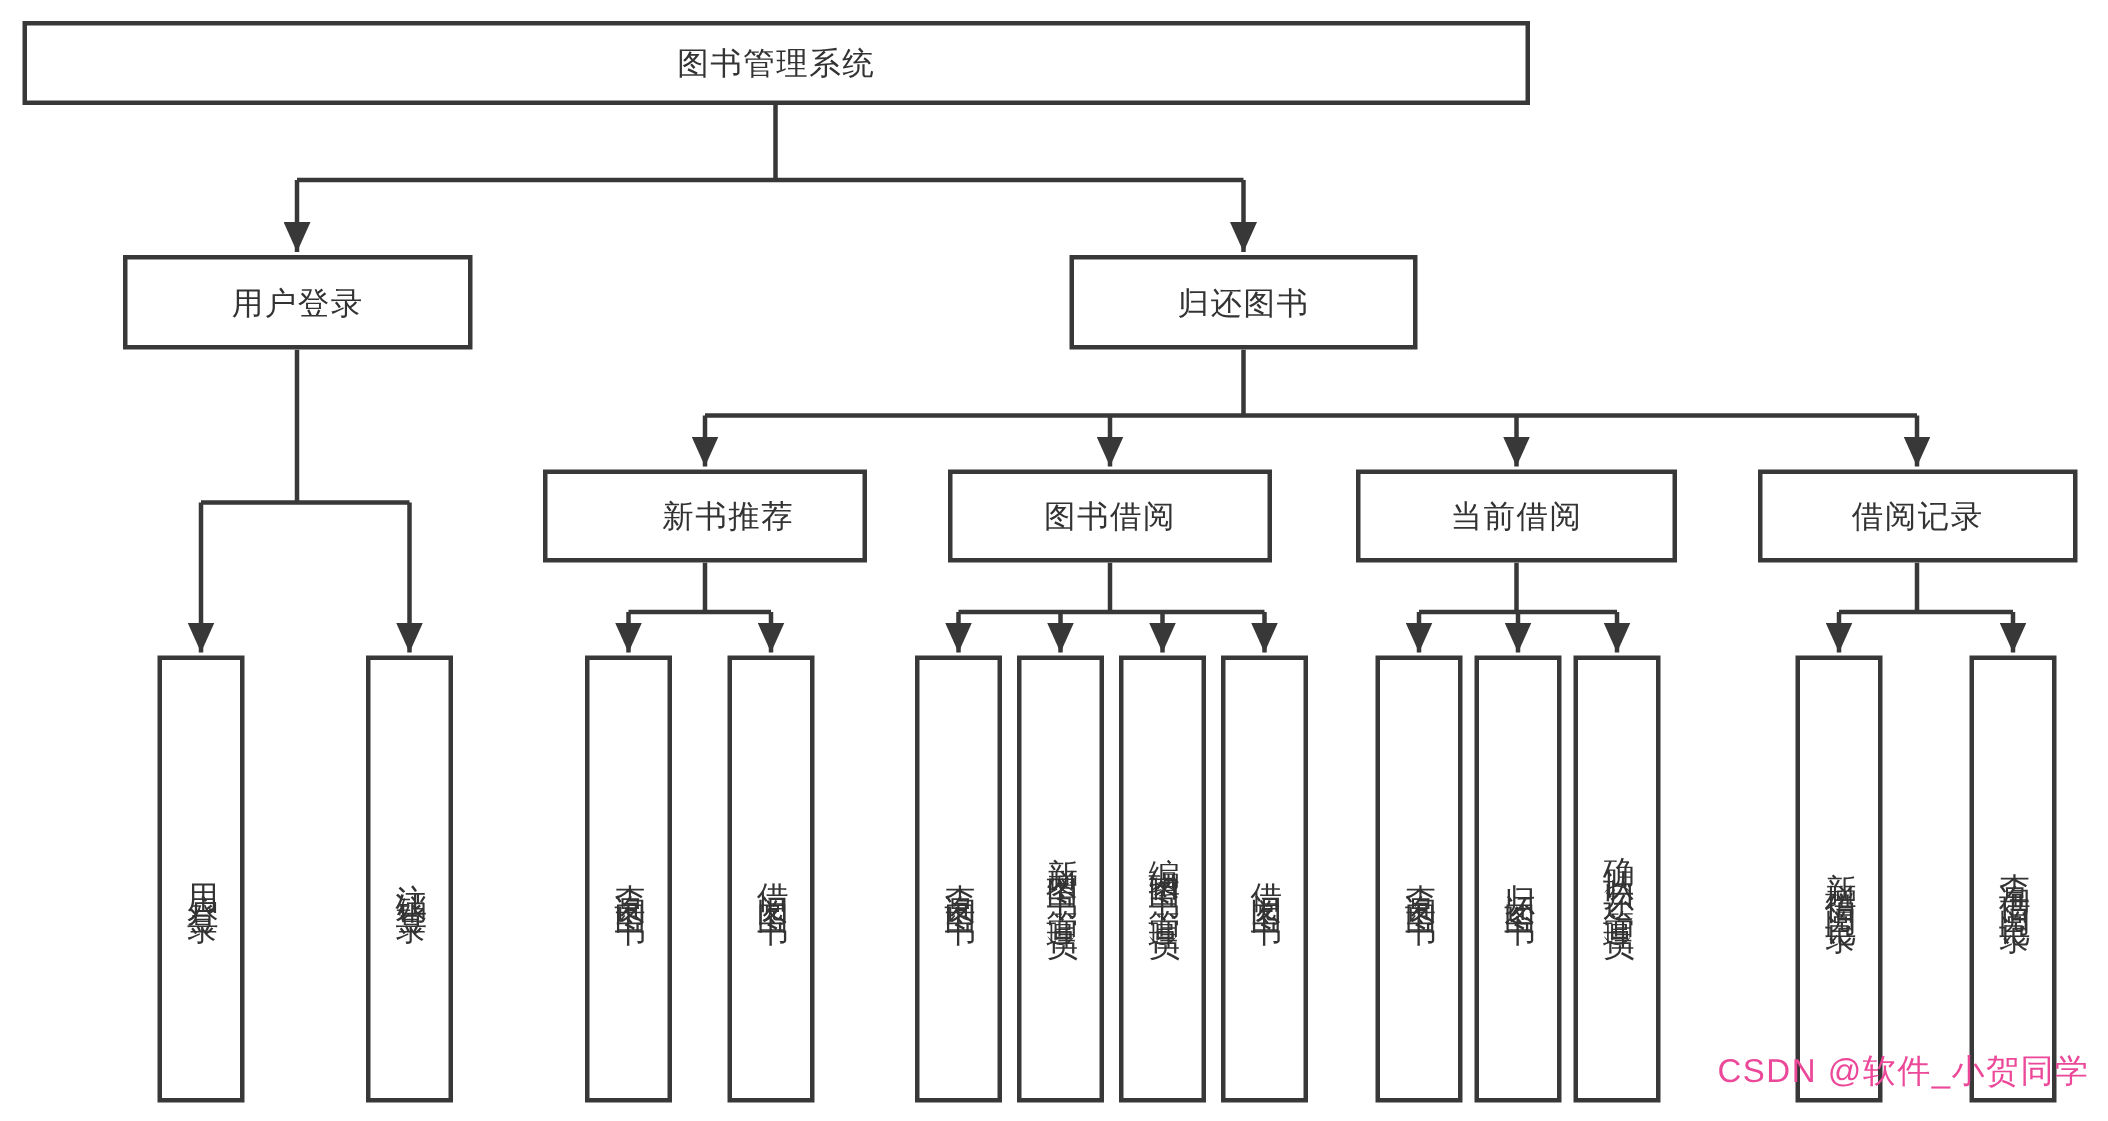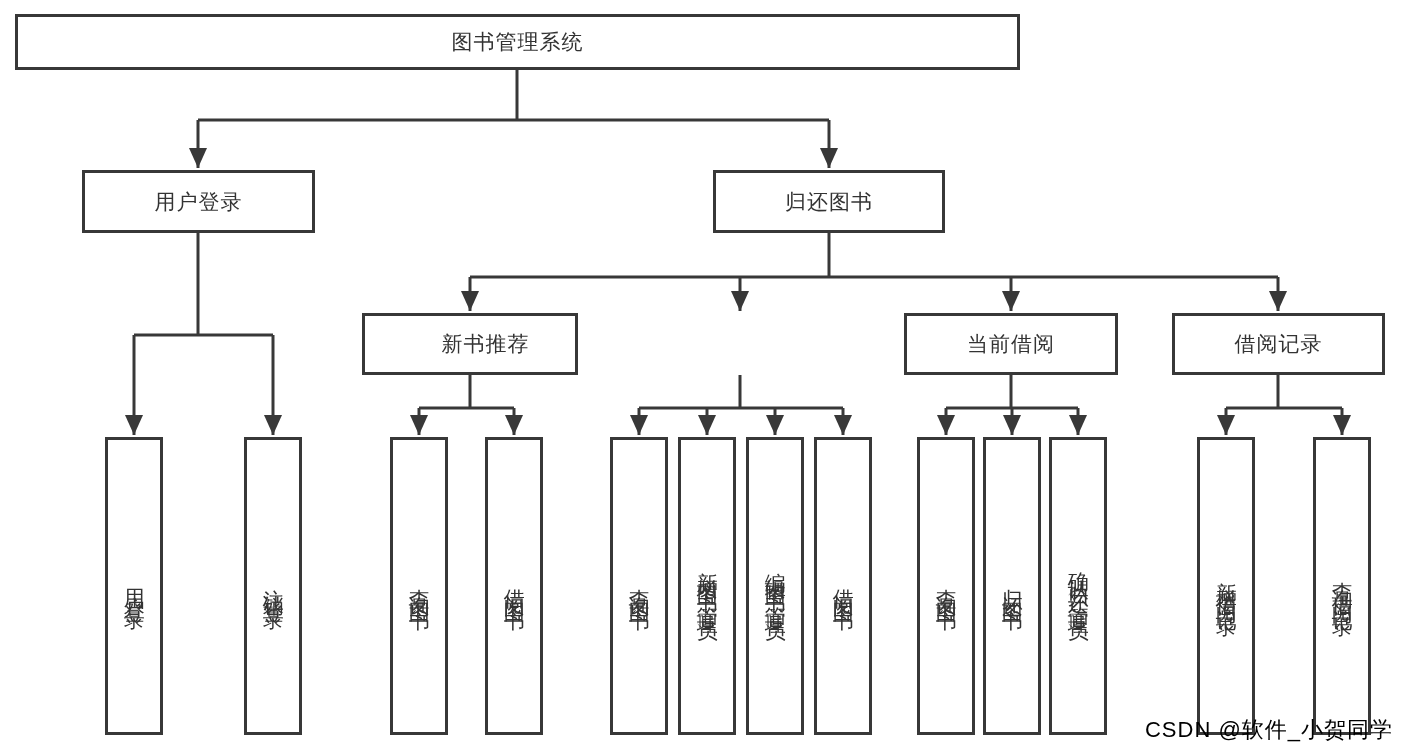--- a/index.html
+++ b/index.html
@@ -35,23 +35,23 @@
   .leaf span {
     writing-mode: vertical-rl;
     text-orientation: mixed;
     letter-spacing: 7px;
     line-height: 1.25;
     white-space: nowrap;
   }
   .watermark {
     position: absolute;
     right: 12px;
-    bottom: 2px;
+    bottom: 18px;
     font-size: 22px;
-    color: #000000;
+    color: #ec4899;
     letter-spacing: 1px;
     z-index: 3;
   }
 </style>
 </head>
 <body>
 
 <div class="stage">
 
   <svg class="connectors" viewBox="0 0 1405 747" xmlns="http://www.w3.org/2000/svg">
@@ -103,20 +103,23 @@
   <div class="box" style="left:82px; top:170px; width:233px; height:63px;">
     <span>用户登录</span>
   </div>
   <div class="box" style="left:713px; top:170px; width:232px; height:63px;">
     <span>归还图书</span>
   </div>
 
   <div class="box" style="left:362px; top:313px; width:216px; height:62px;padding-left:31px;">
     <span>新书推荐</span>
   </div>
+  <div class="box" style="left:632px; top:313px; width:216px; height:62px;">
+    <span>图书借阅</span>
+  </div>
   <div class="box" style="left:904px; top:313px; width:214px; height:62px;align-items:center;">
     <span>当前借阅</span>
   </div>
   <div class="box" style="left:1172px; top:313px; width:213px; height:62px;">
     <span>借阅记录</span>
   </div>
 
   <div class="box leaf" style="left:105px; top:437px; width:58px; height:298px;">
     <span>用户登录</span>
   </div>

